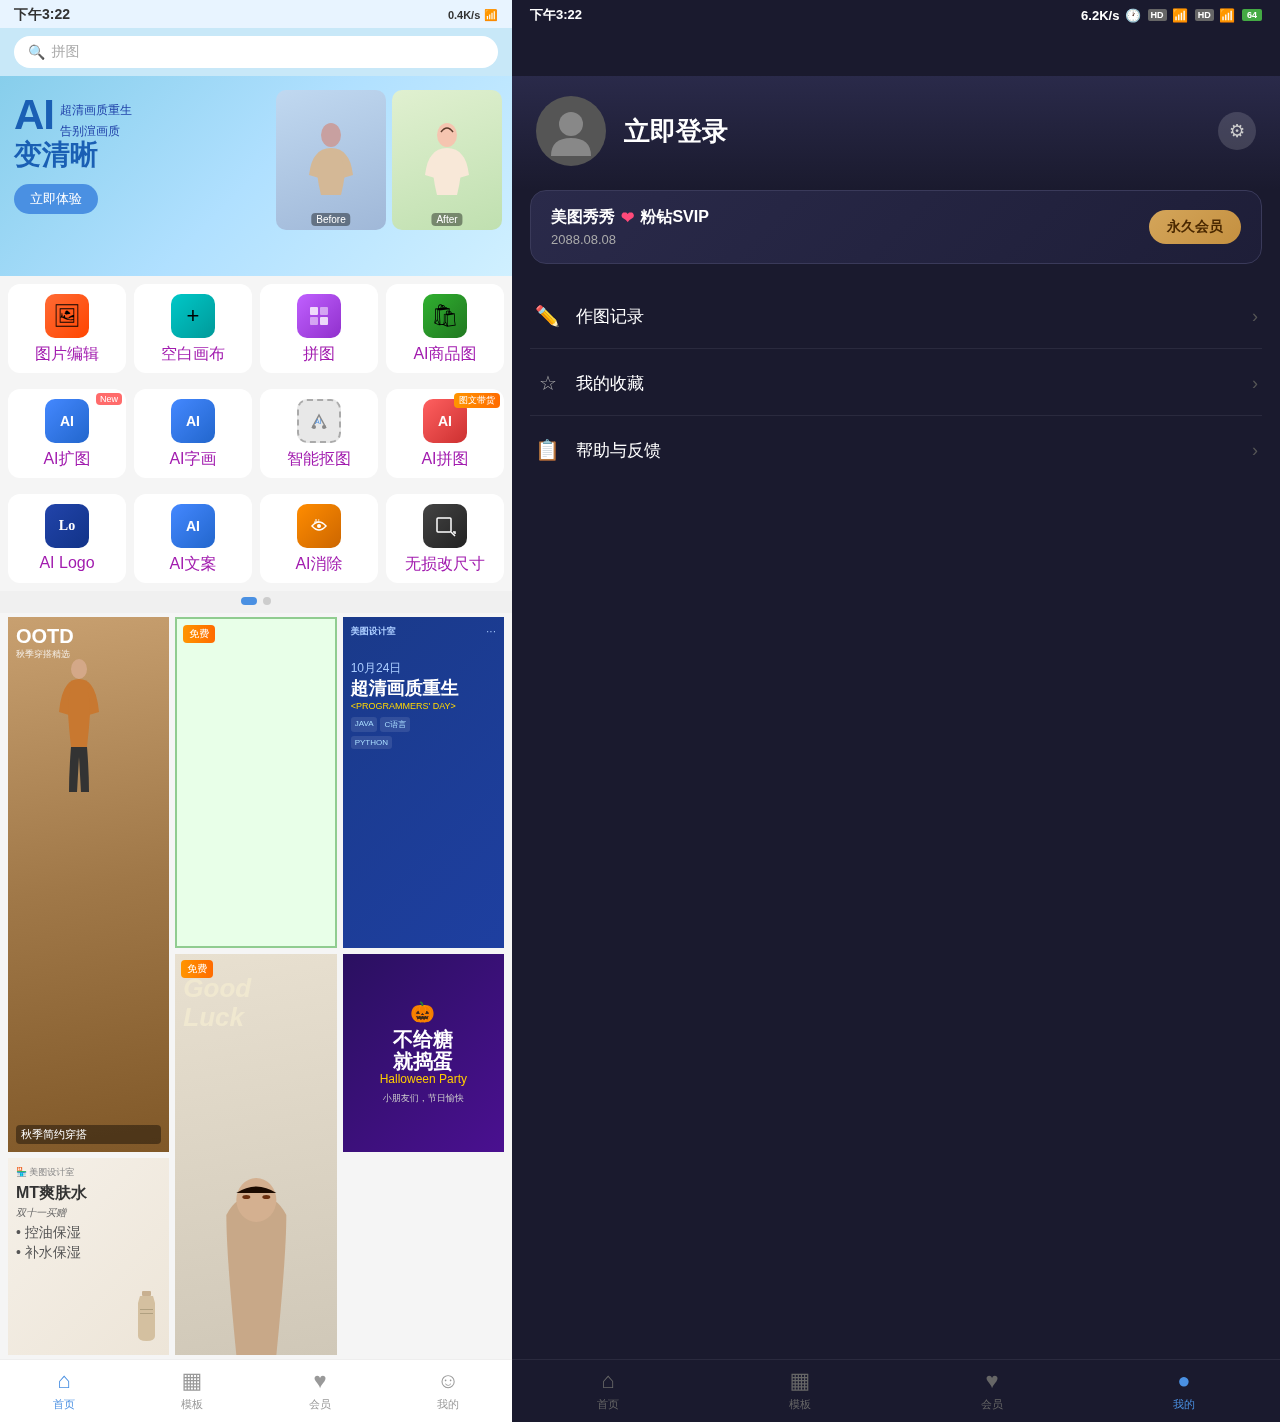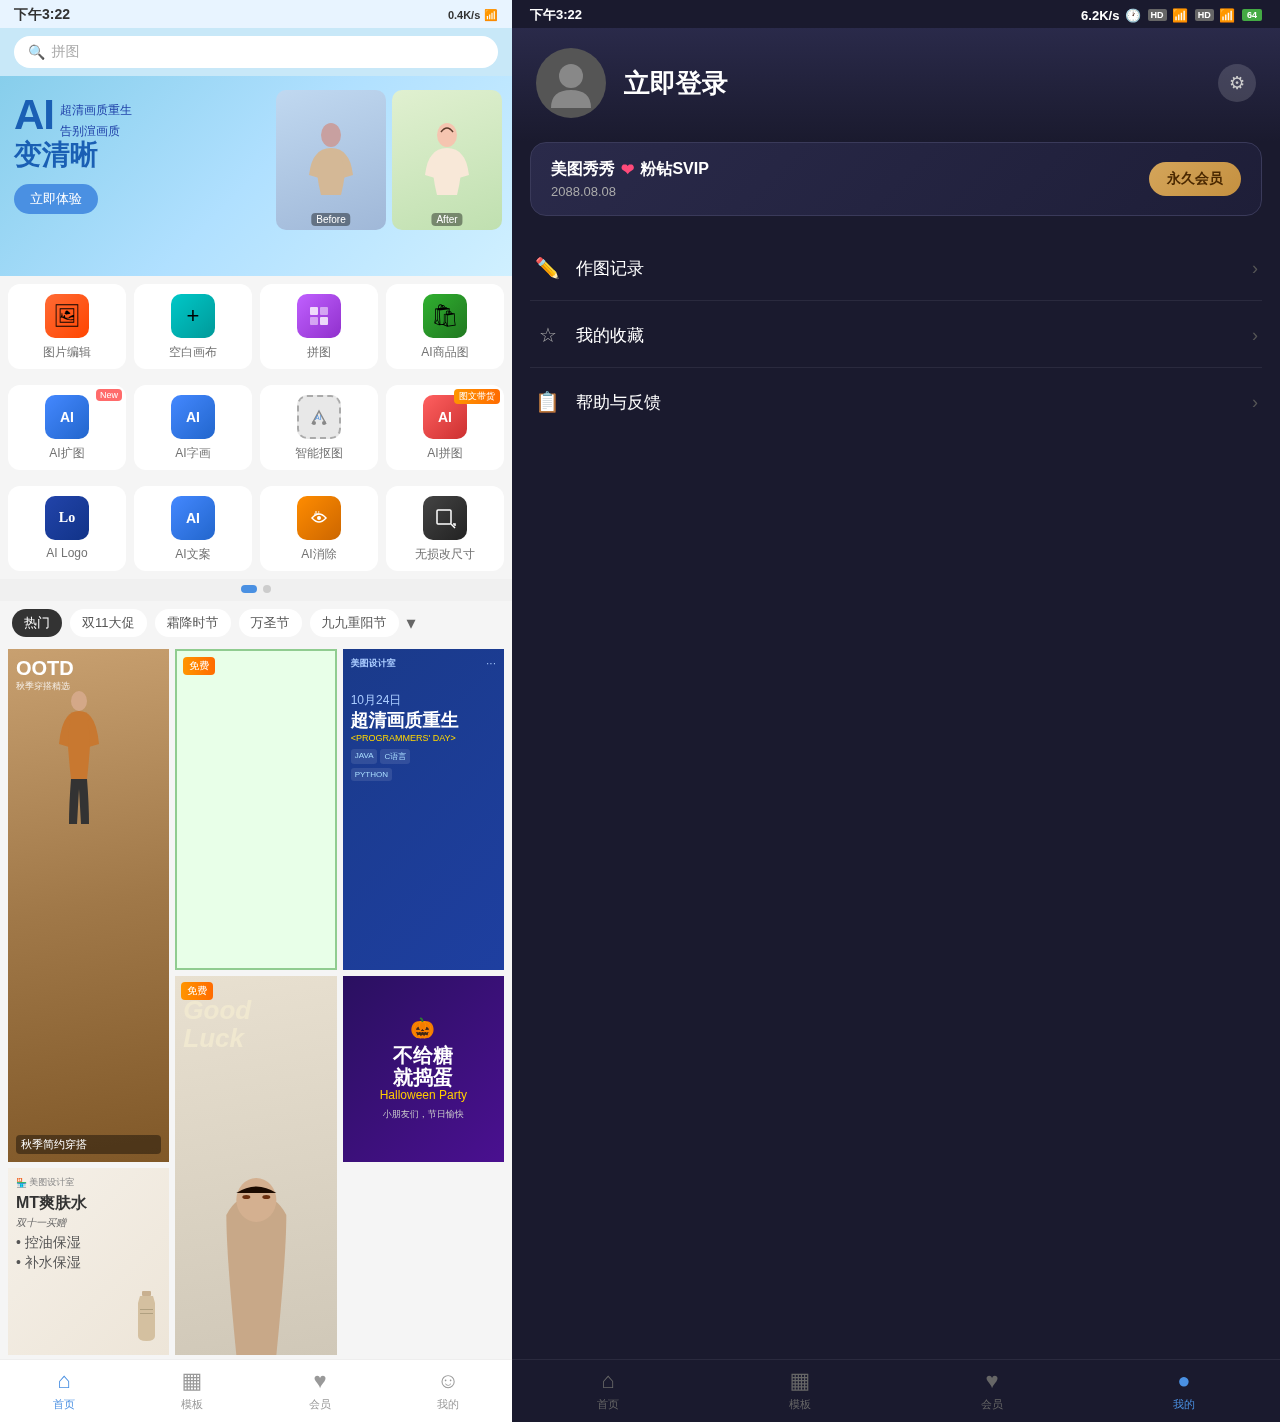--- a/index.html
+++ b/index.html
@@ -153,22 +153,22 @@
     .tool-icon {
       width: 44px;
       height: 44px;
       border-radius: 10px;
       display: flex;
       align-items: center;
       justify-content: center;
       font-size: 22px;
     }
     .tool-label {
-      font-size: 12px;
-      color: #737373;
+      font-size: 16px;
+      color: #a21caf;
       text-align: center;
     }
     .badge-new {
       position: absolute;
       top: 4px;
       right: 4px;
       background: #ff6b6b;
       color: #fff;
       font-size: 9px;
       padding: 1px 4px;
@@ -322,20 +322,21 @@
       font-weight: 600;
     }
 
     
     .profile-header {
       display: flex;
       align-items: center;
       padding: 20px 24px 24px;
       gap: 18px;
       background: linear-gradient(180deg, #2a2a4a 0%, #1a1a2e 100%);
+      margin-top: 48px;
     }
     .avatar-container {
       width: 70px;
       height: 70px;
       border-radius: 50%;
       background: #555;
       display: flex;
       align-items: center;
       justify-content: center;
       font-size: 36px;
@@ -659,28 +660,20 @@
         <span class="tool-label">无损改尺寸</span>
       </div>
     </div>
   </div>
 
   <div class="page-dots">
     <div class="dot active"></div>
     <div class="dot"></div>
   </div>
 
-  <div class="tags-row">
-    <div class="tag active">热门</div>
-    <div class="tag inactive">双11大促</div>
-    <div class="tag inactive">霜降时节</div>
-    <div class="tag inactive">万圣节</div>
-    <div class="tag inactive">九九重阳节</div>
-    <div class="tag-more">▾</div>
-  </div>
 
   <div class="image-grid">
 
     <div class="grid-item grid-item-tall img-ootd">
       <div class="ootd-overlay">
         <div class="ootd-title">OOTD</div>
         <div class="ootd-sub">秋季穿搭精选</div>
         <div class="ootd-bottom">
           <div class="ootd-caption">秋季简约穿搭</div>
         </div>

